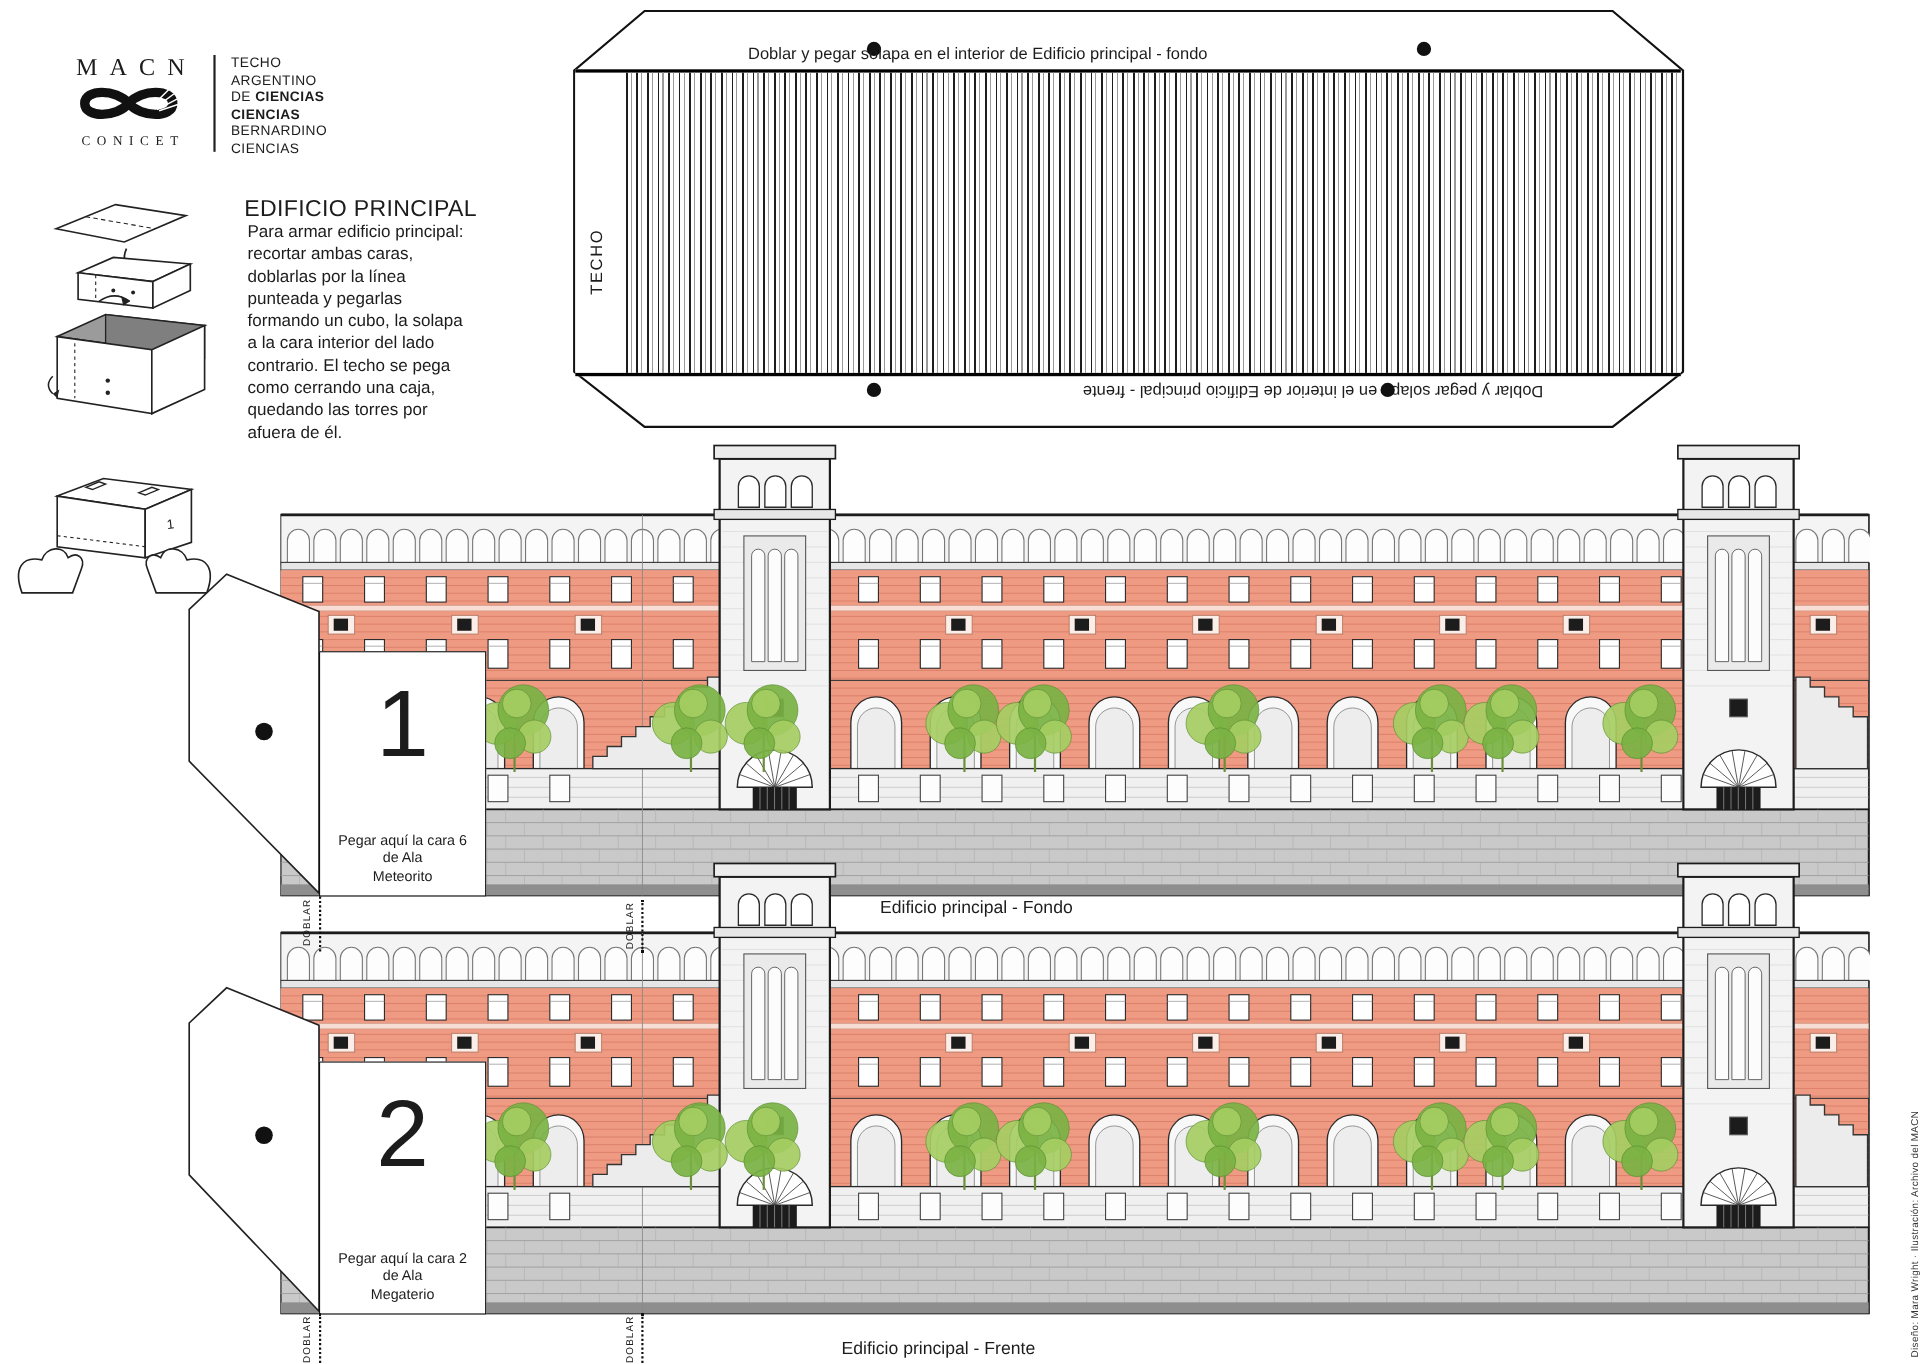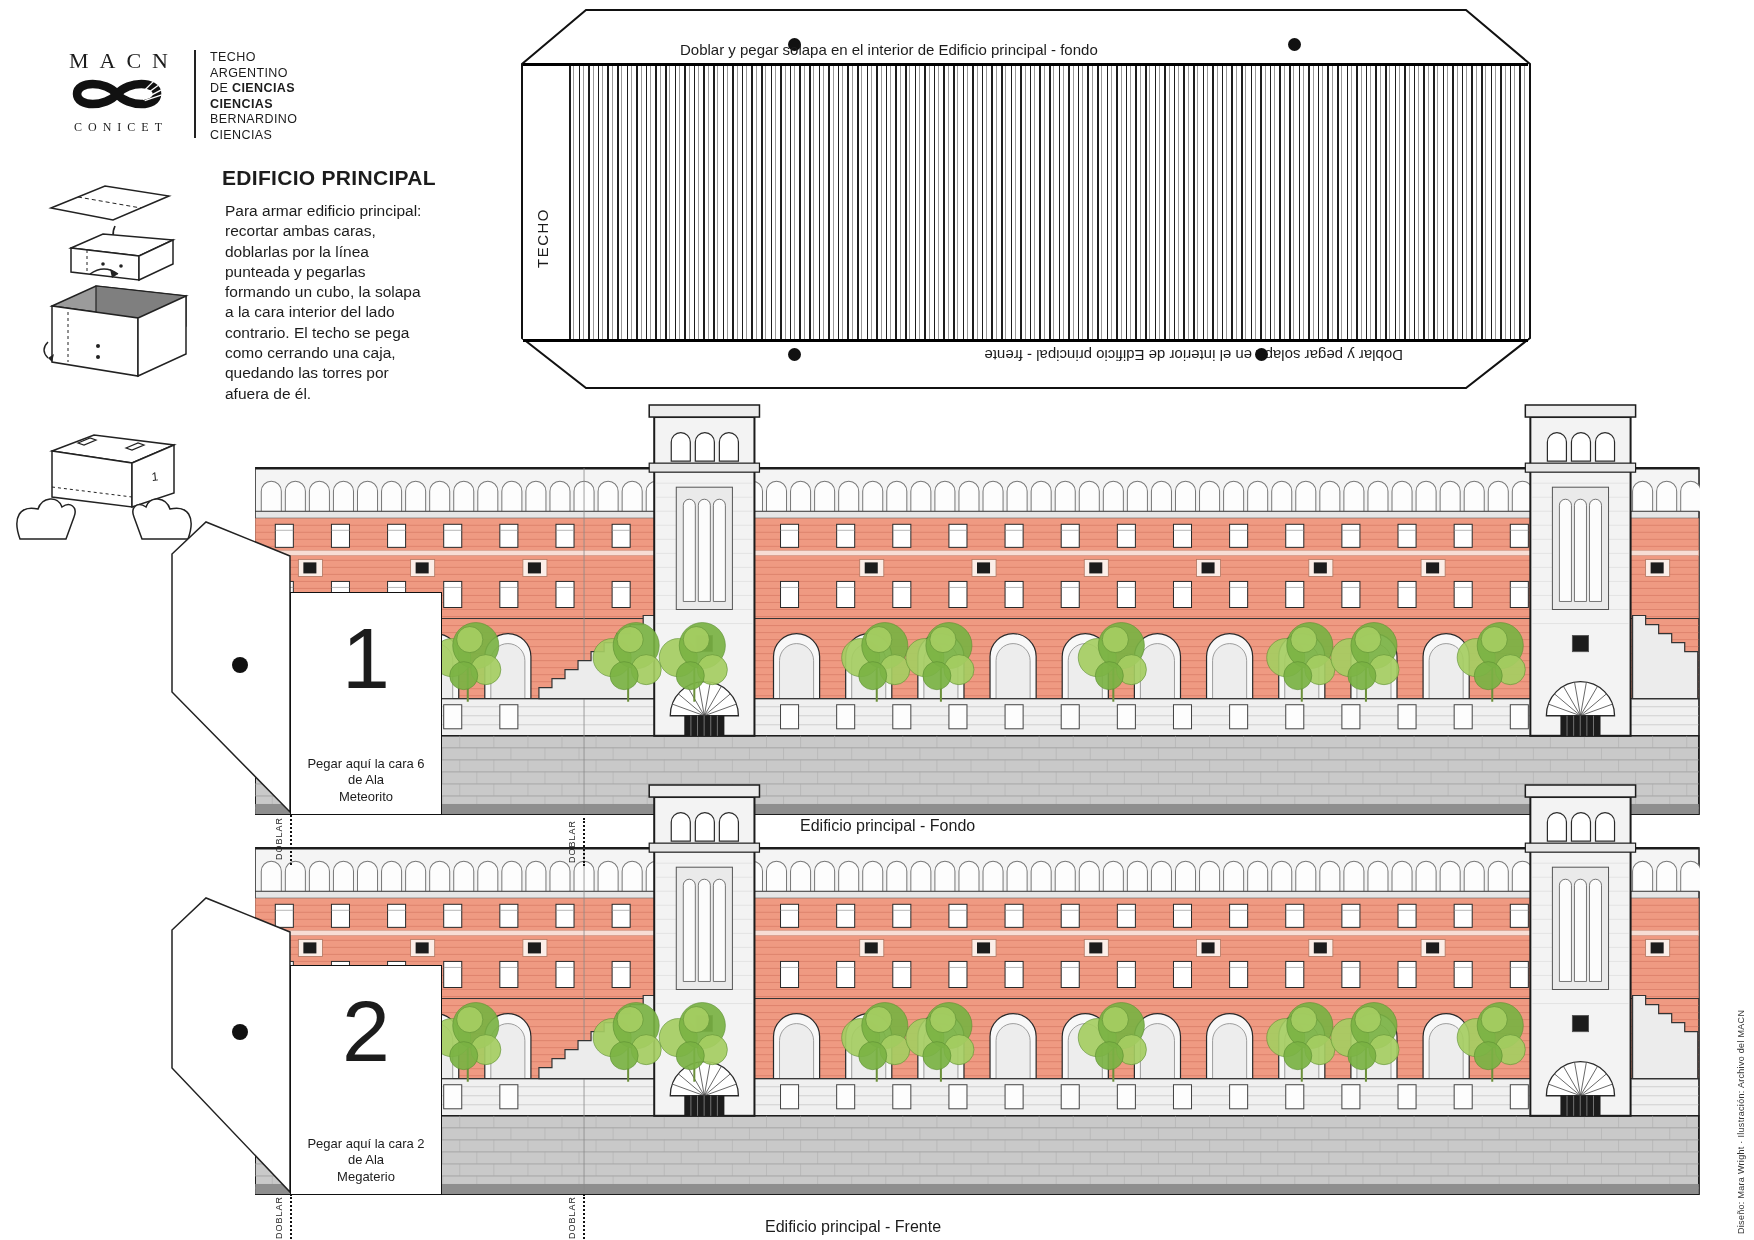--- a/index.html
+++ b/index.html
@@ -10,21 +10,21 @@
   
   .logo{left:58px;top:48px;display:flex;align-items:flex-start}
   .logo-mark-col{text-align:center;width:120px}
   .logo-acronym{font-family:"Liberation Serif",serif;font-weight:400;font-size:22px;letter-spacing:11px;margin-left:11px}
   .logo-conicet{font-family:"Liberation Serif",serif;font-size:12px;letter-spacing:6px;margin-left:6px;margin-top:2px}
   .logo-divider{width:2px;height:88px;background:#222;margin:2px 14px 0 16px}
   .logo-name{font-size:12.5px;line-height:15.5px;letter-spacing:.4px;padding-top:2px}
   .logo-name b{font-weight:700}
 
   
-  .sheet-title{left:222px;top:166px;font-size:21px;font-weight:700;letter-spacing:.3px}
+  .sheet-title{left:222px;top:178px;font-size:21px;font-weight:400;letter-spacing:.3px}
   .sheet-instructions{left:225px;top:201px;width:232px;font-size:15.5px;line-height:20.3px;white-space:pre-line}
 
   
   .techo{left:520px;top:8px;width:1012px;height:382px}
   .techo-band{position:absolute;left:3px;top:55px;width:1005px;height:273px;
               border-top:3px solid #000;border-bottom:3px solid #000;background:#fff}
   .techo-stripes{position:absolute;left:46px;top:0;width:958px;height:100%;
      background:
        repeating-linear-gradient(to right,#1d1d1d 0px,#1d1d1d 1.6px,transparent 1.6px,transparent 9.6px),
        repeating-linear-gradient(to right,transparent 0px,transparent 4.4px,#9a9a9a 4.4px,#9a9a9a 5.4px,transparent 5.4px,transparent 9.6px);}

